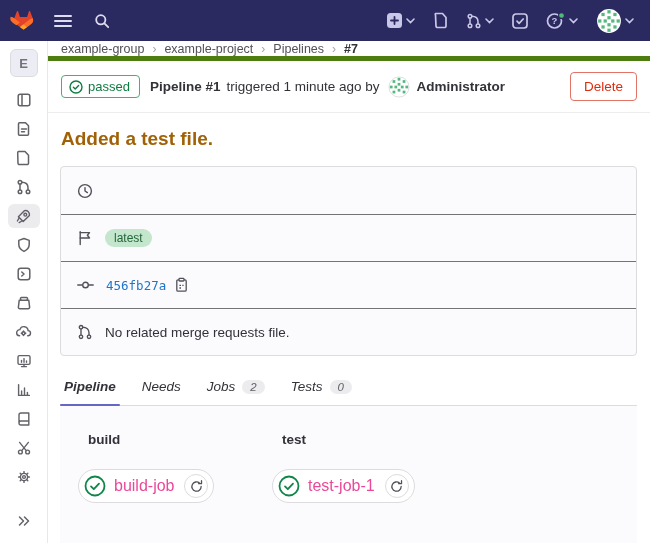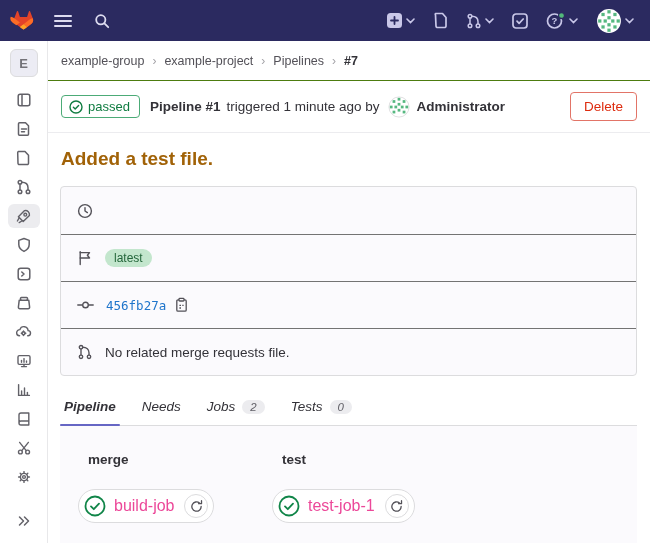--- a/index.html
+++ b/index.html
@@ -19,21 +19,21 @@
   .shell { display:flex; height:502px; }
   .sidebar { width:48px; border-right:1px solid #e8e8ea; display:flex; flex-direction:column; align-items:center; padding:8px 0 10px; gap:5px; flex-shrink:0; background:#fff; }
   .proj-avatar { width:28px; height:28px; border-radius:6px; background:#ececf4; border:1px solid #dcdcde; color:#737278; font-size:13px; font-weight:bold; display:flex; align-items:center; justify-content:center; margin-bottom:6px; }
   .side-item { width:32px; height:24px; display:flex; align-items:center; justify-content:center; border-radius:6px; }
   .side-item.active { background:#ececef; }
   .side-item svg { display:block; }
   .collapse-btn { margin-top:auto; }
 
   
   main { flex:1; display:flex; flex-direction:column; overflow:hidden; }
-  .breadcrumb { height:40px; display:flex; align-items:center; gap:8px; padding:0 13px; font-size:12.5px; color:#535158; border-bottom:1px solid #4d7c0f; }
+  .breadcrumb { height:20px; display:flex; align-items:center; gap:8px; padding:0 13px; font-size:12.5px; color:#535158; border-bottom:5px solid #4d7c0f; }
   .crumb { color:#535158; }
   .crumb.current { color:#333238; font-weight:bold; }
   .crumb-sep { color:#a4a3a8; font-size:12px; }
 
   .statusrow { display:flex; align-items:center; gap:10px; padding:11px 13px; border-bottom:1px solid #ececef; font-size:13.5px; }
   .status-badge { display:inline-flex; align-items:center; gap:5px; border:1px solid #4cab77; color:#107c41; background:#fff; border-radius:4px; padding:3px 9px 3px 7px; font-size:13px; }
   .bold { font-weight:bold; color:#333238; }
   .mini-avatar { width:22px; height:22px; border-radius:50%; }
   .delete-btn { margin-left:auto; border:1px solid #e27467; color:#dd2b0e; background:#fff; border-radius:4px; padding:6px 13px; font-size:13.5px; }
 
@@ -421,21 +421,21 @@
           <span class="count-pill">2</span>
         </a>
         <a class="tab">
           <span>Tests</span>
           <span class="count-pill">0</span>
         </a>
       </nav>
 
       <section class="graph-section">
         <div class="stage-col">
-          <div class="stage-name">merge</div>
+          <div class="stage-name">build</div>
           <div class="job-pill">
             <svg width="22" height="22" viewBox="0 0 22 22">
               <circle cx="11" cy="11" r="9.5" fill="#fff" stroke="#108548" stroke-width="1.8"></circle>
               <path d="M7 11.4 l2.8 2.8 5.2 -5.6" fill="none" stroke="#108548" stroke-width="1.8" stroke-linecap="round" stroke-linejoin="round"></path>
             </svg>
             <span class="job-name">build-job</span>
             <button class="retry-btn">
               <svg width="13" height="13" viewBox="0 0 14 14">
                 <path d="M12 7 a5 5 0 1 1 -1.8 -3.8" fill="none" stroke="#535158" stroke-width="1.4" stroke-linecap="round"></path>
                 <path d="M12.4 0.8 V4 H9.2" fill="none" stroke="#535158" stroke-width="1.4" stroke-linecap="round" stroke-linejoin="round"></path>

